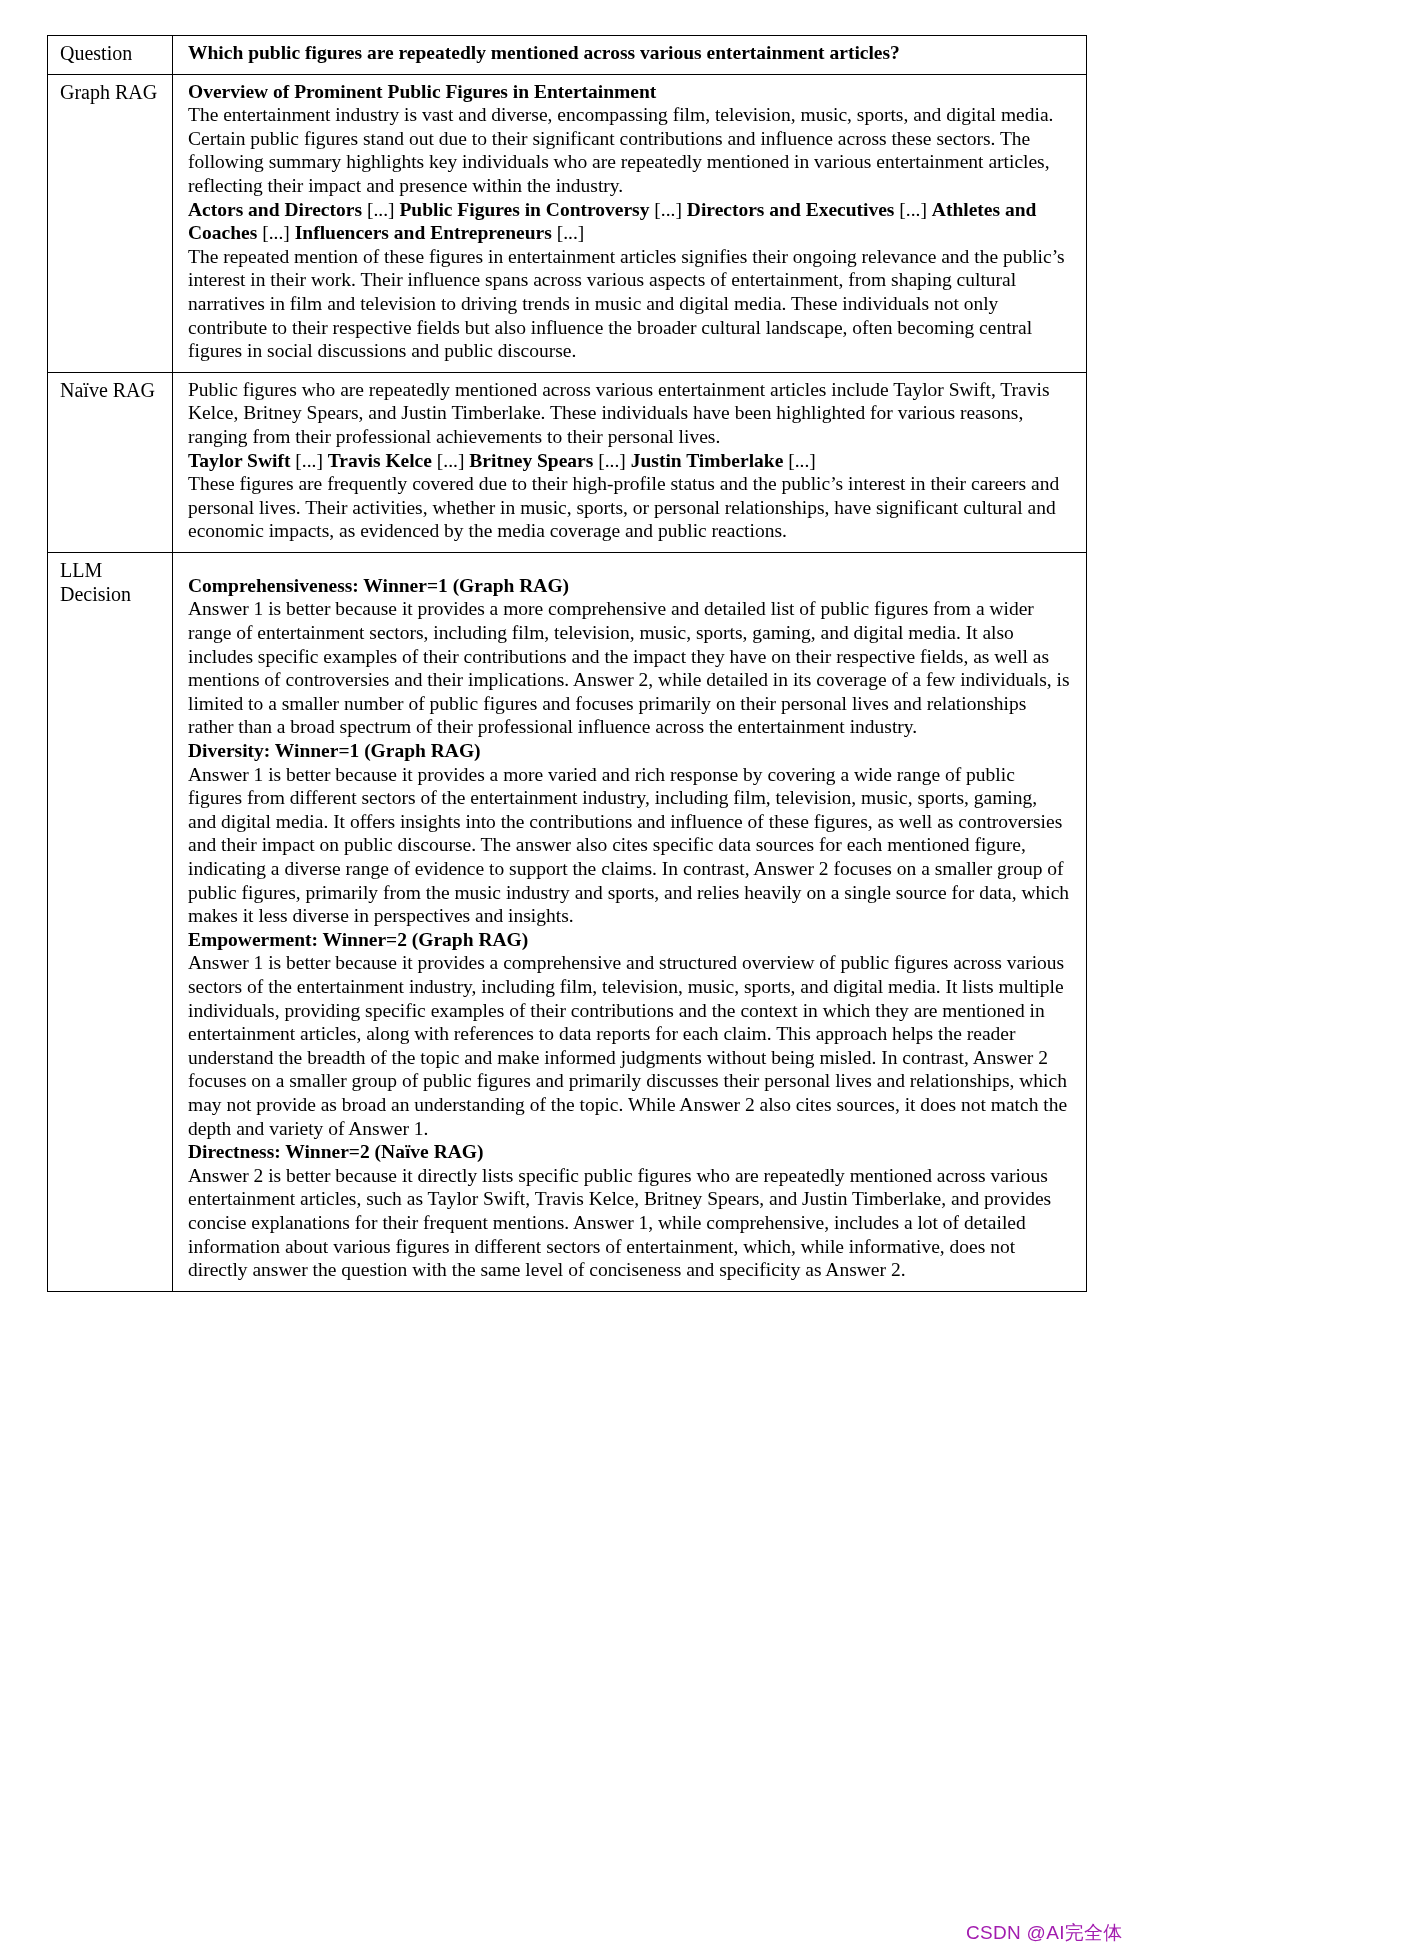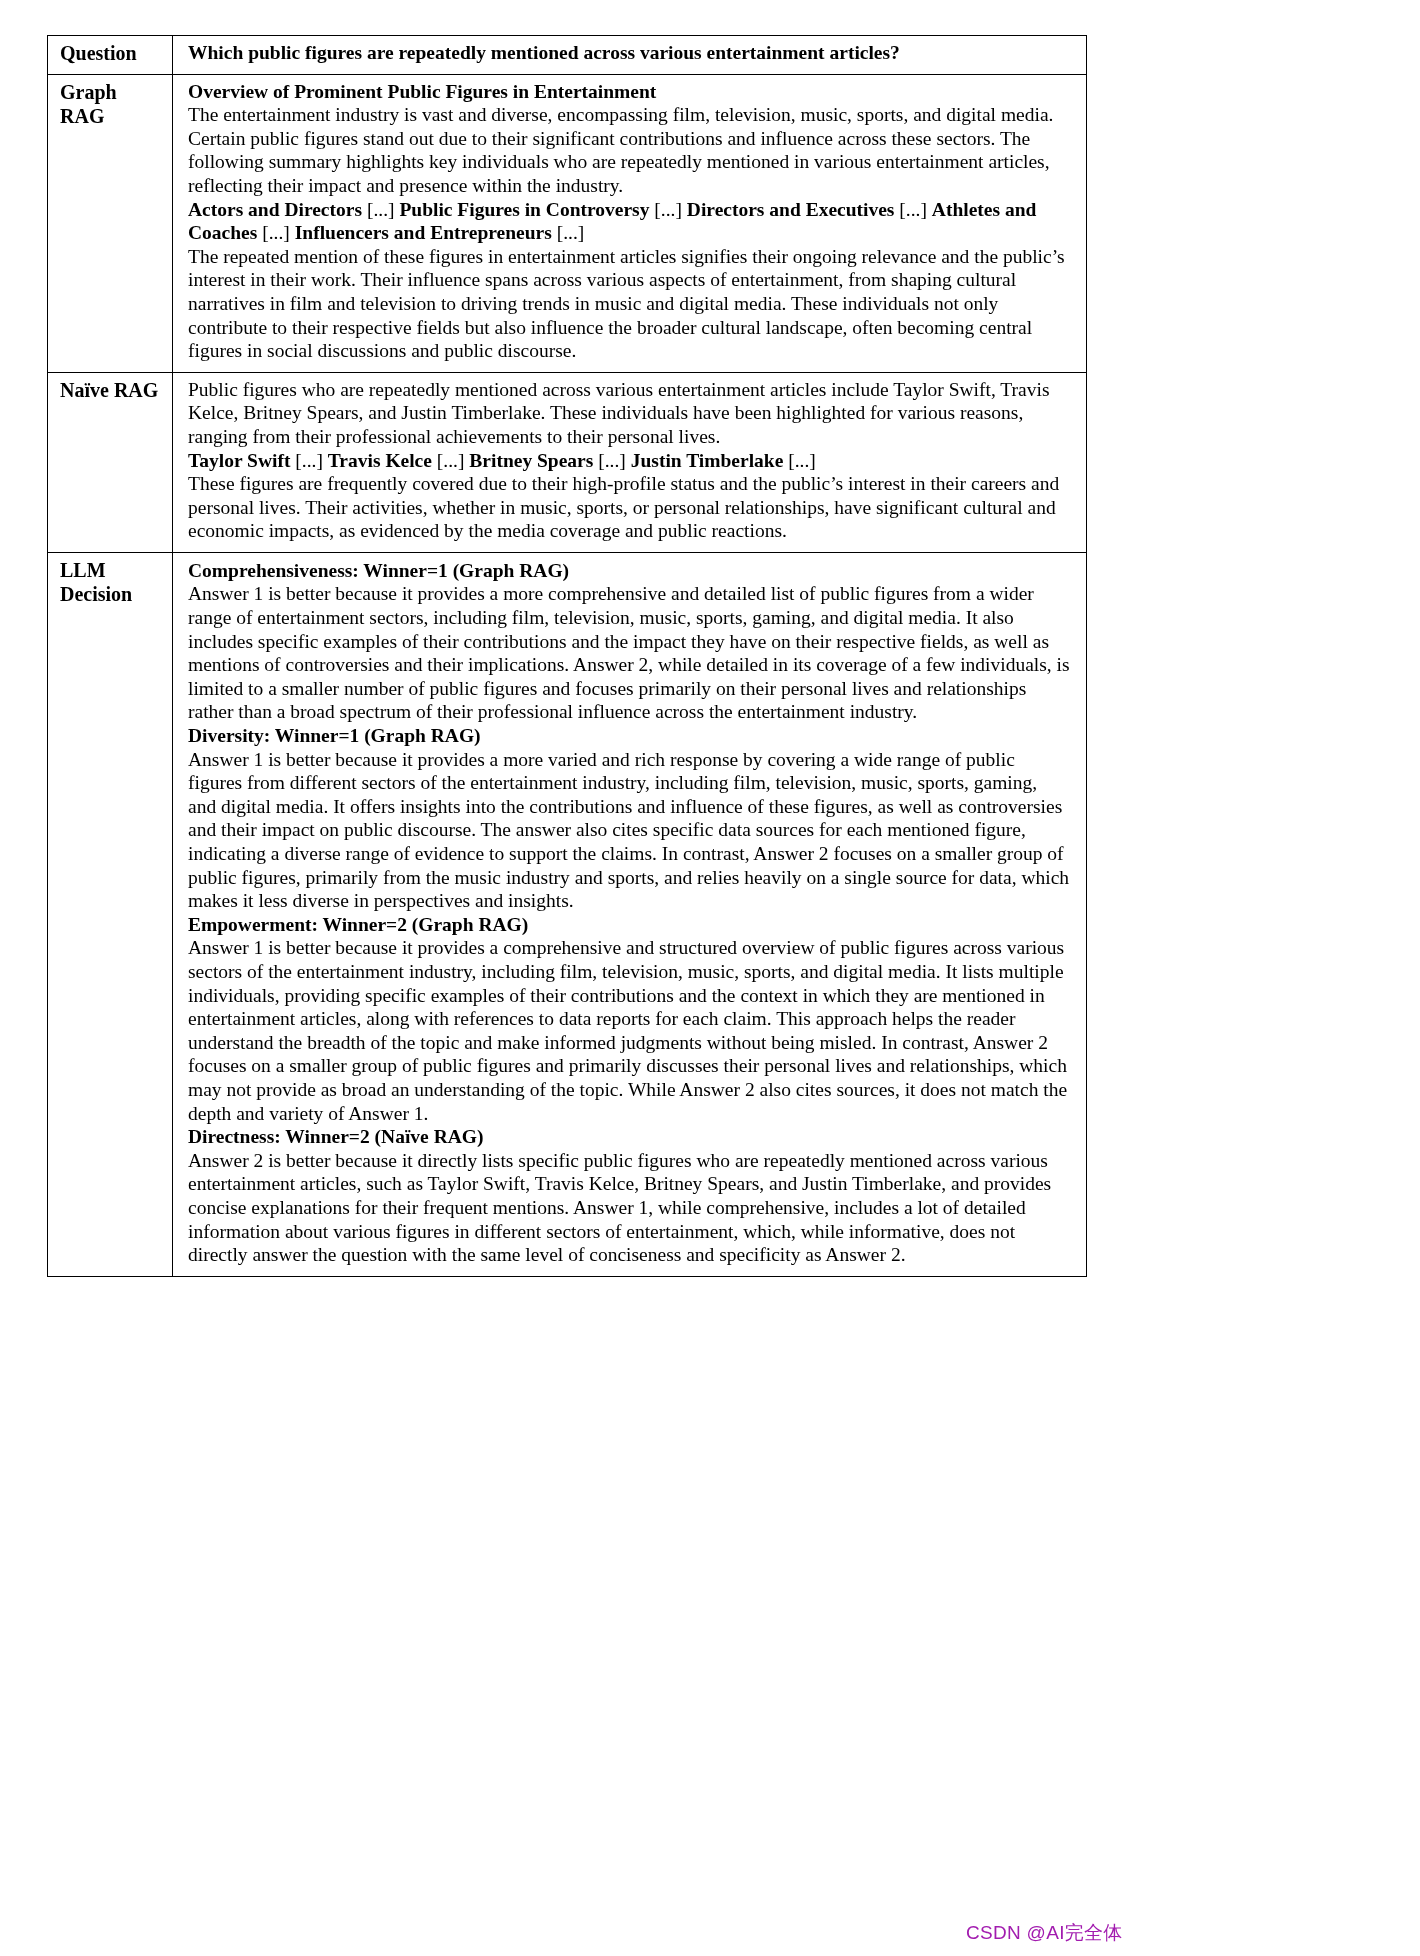--- a/index.html
+++ b/index.html
@@ -21,34 +21,34 @@
   table.tbl {
     border-collapse: collapse;
     width: 100%;
   }
   .tbl td {
     border: 1.5px solid #000;
     vertical-align: top;
   }
   td.lbl {
     width: 106px;
-    font-weight: 700;
+    font-weight: 400;
     font-size: 20px;
     line-height: 1.2;
     padding: 5px 6px 5px 12px;
   }
   td.cnt {
     font-size: 19.5px;
     line-height: 1.21;
     padding: 5px 16px 9px 15px;
   }
   .para { margin: 0; }
   .b { font-weight: 700; }
   .sec { }
-  .sec:first-child { margin-top: 1px; }
+  .sec:first-child { margin-top: 16px; }
   .caption {
     margin-top: 22px;
     width: 1060px;
     font-size: 23.5px;
     line-height: 1.34;
   }
   .watermark {
     position: absolute;
     left: 966px;
     top: 1920px;

